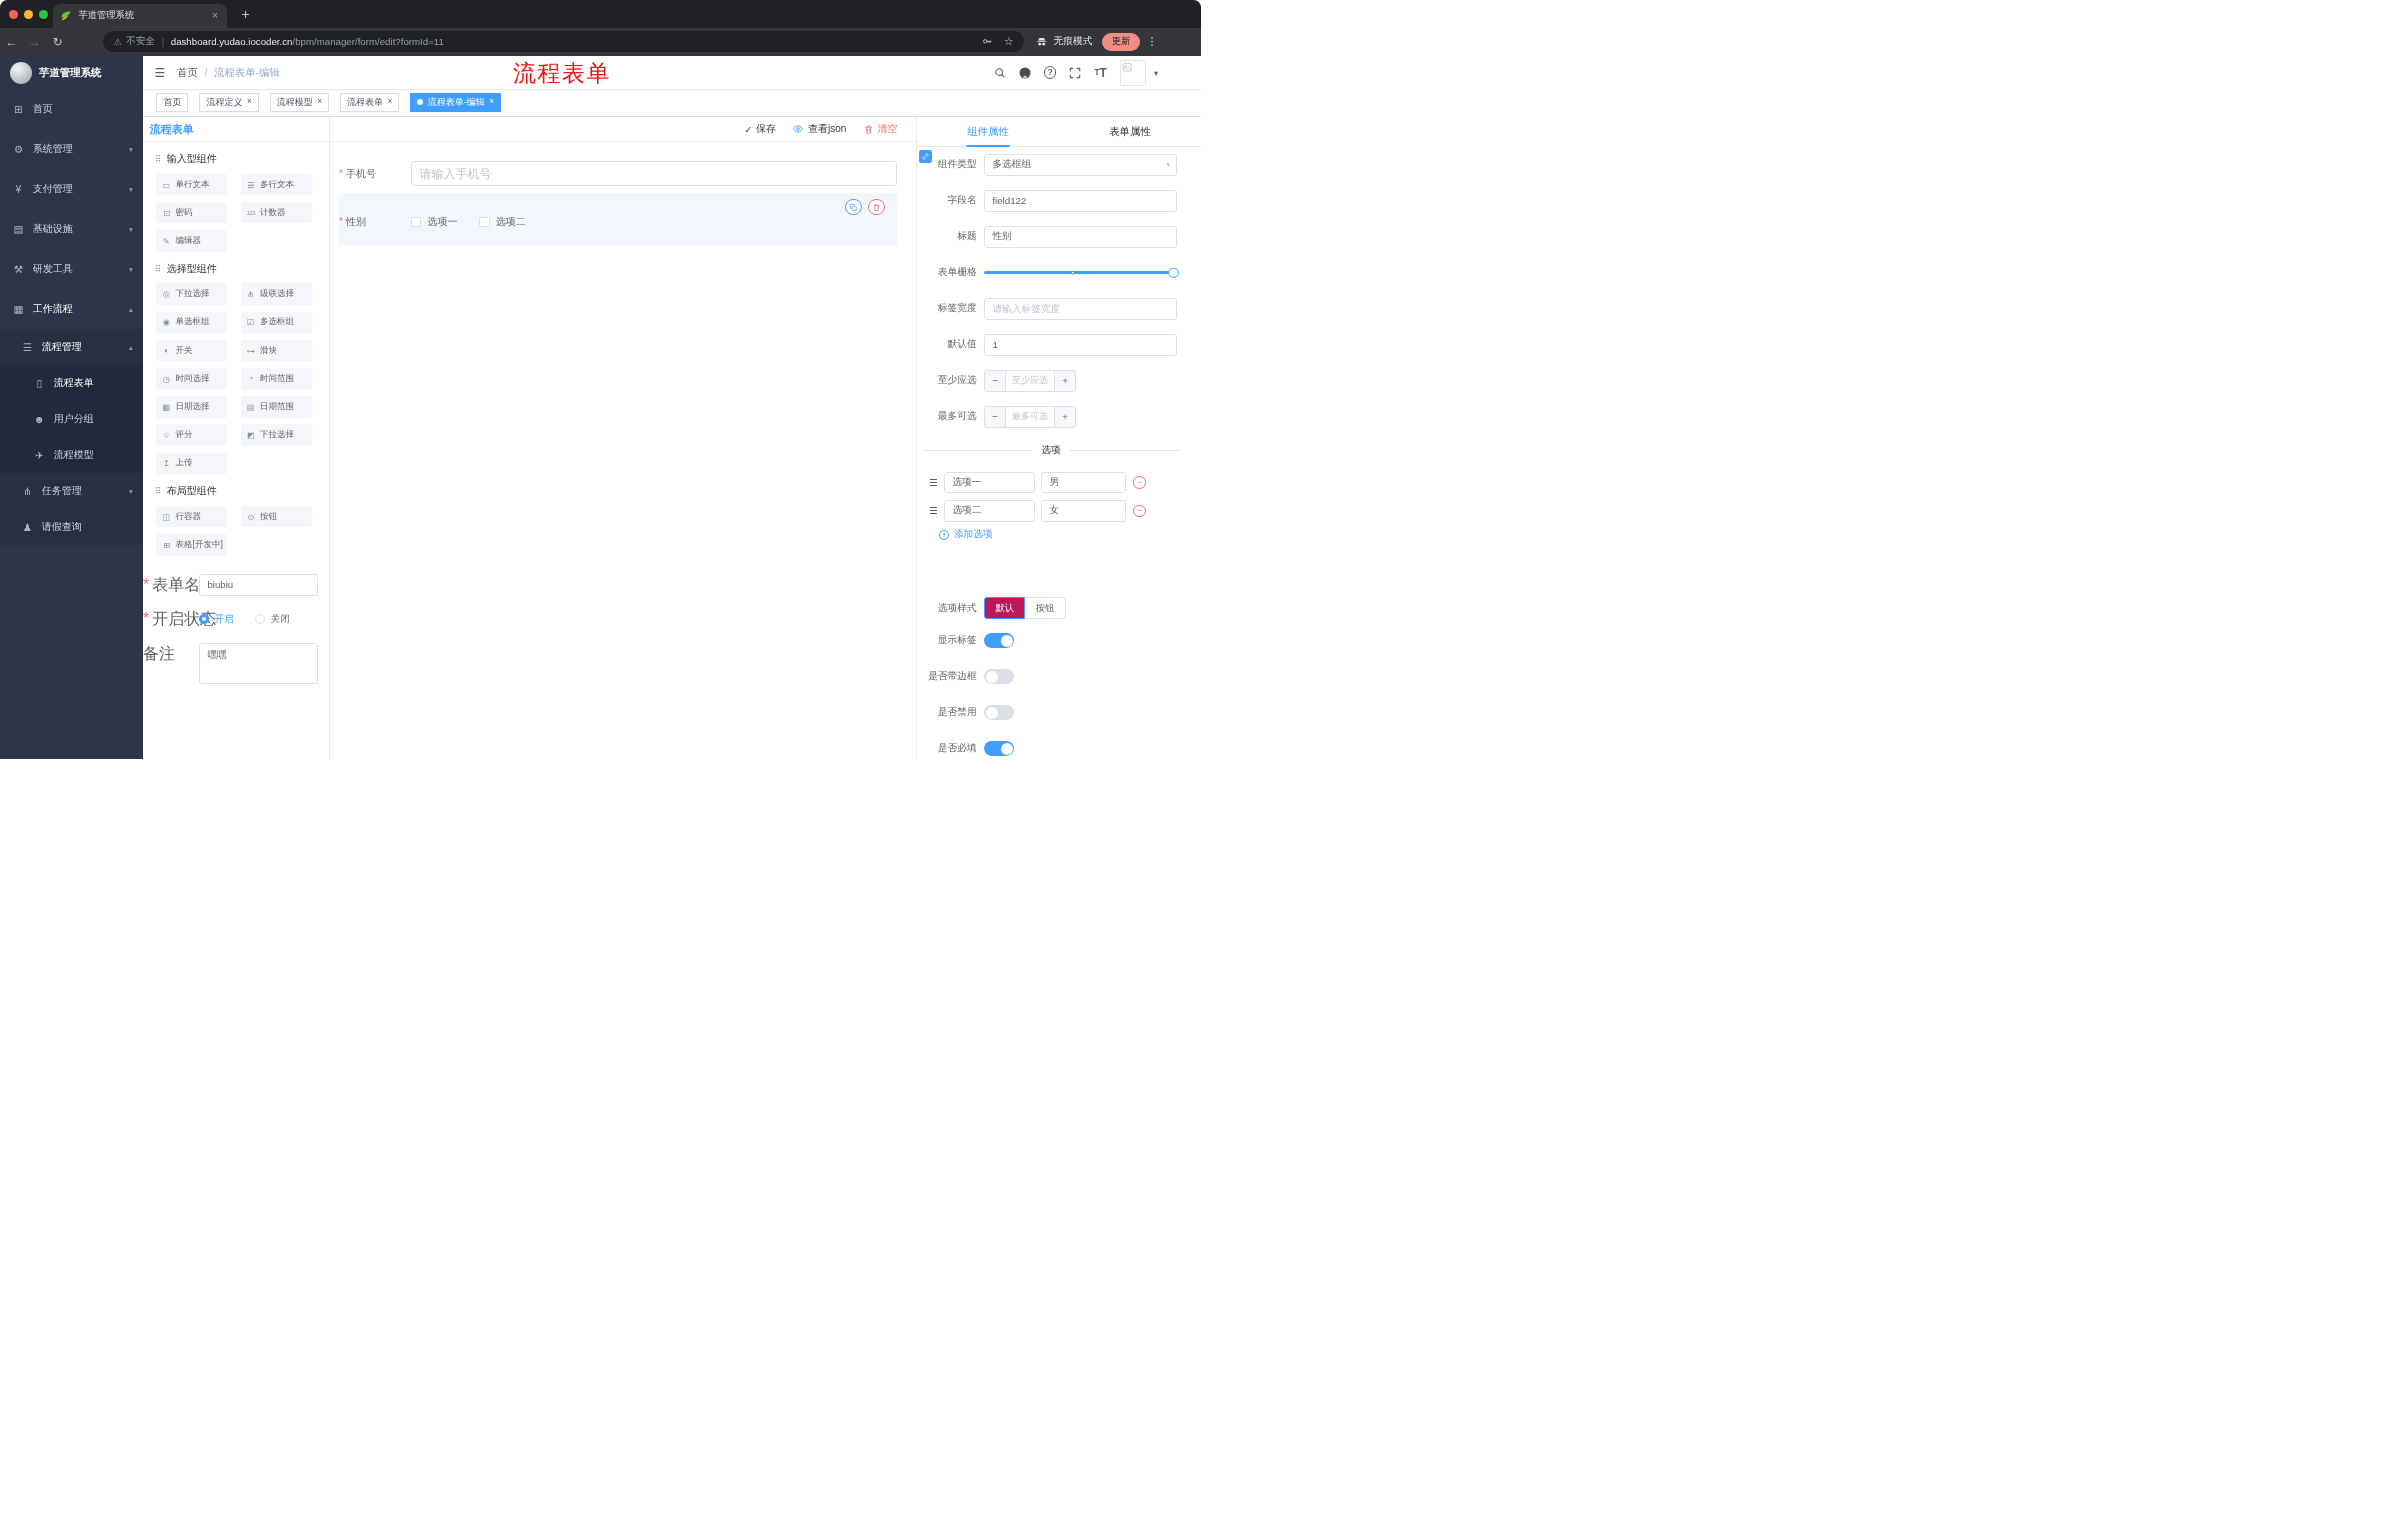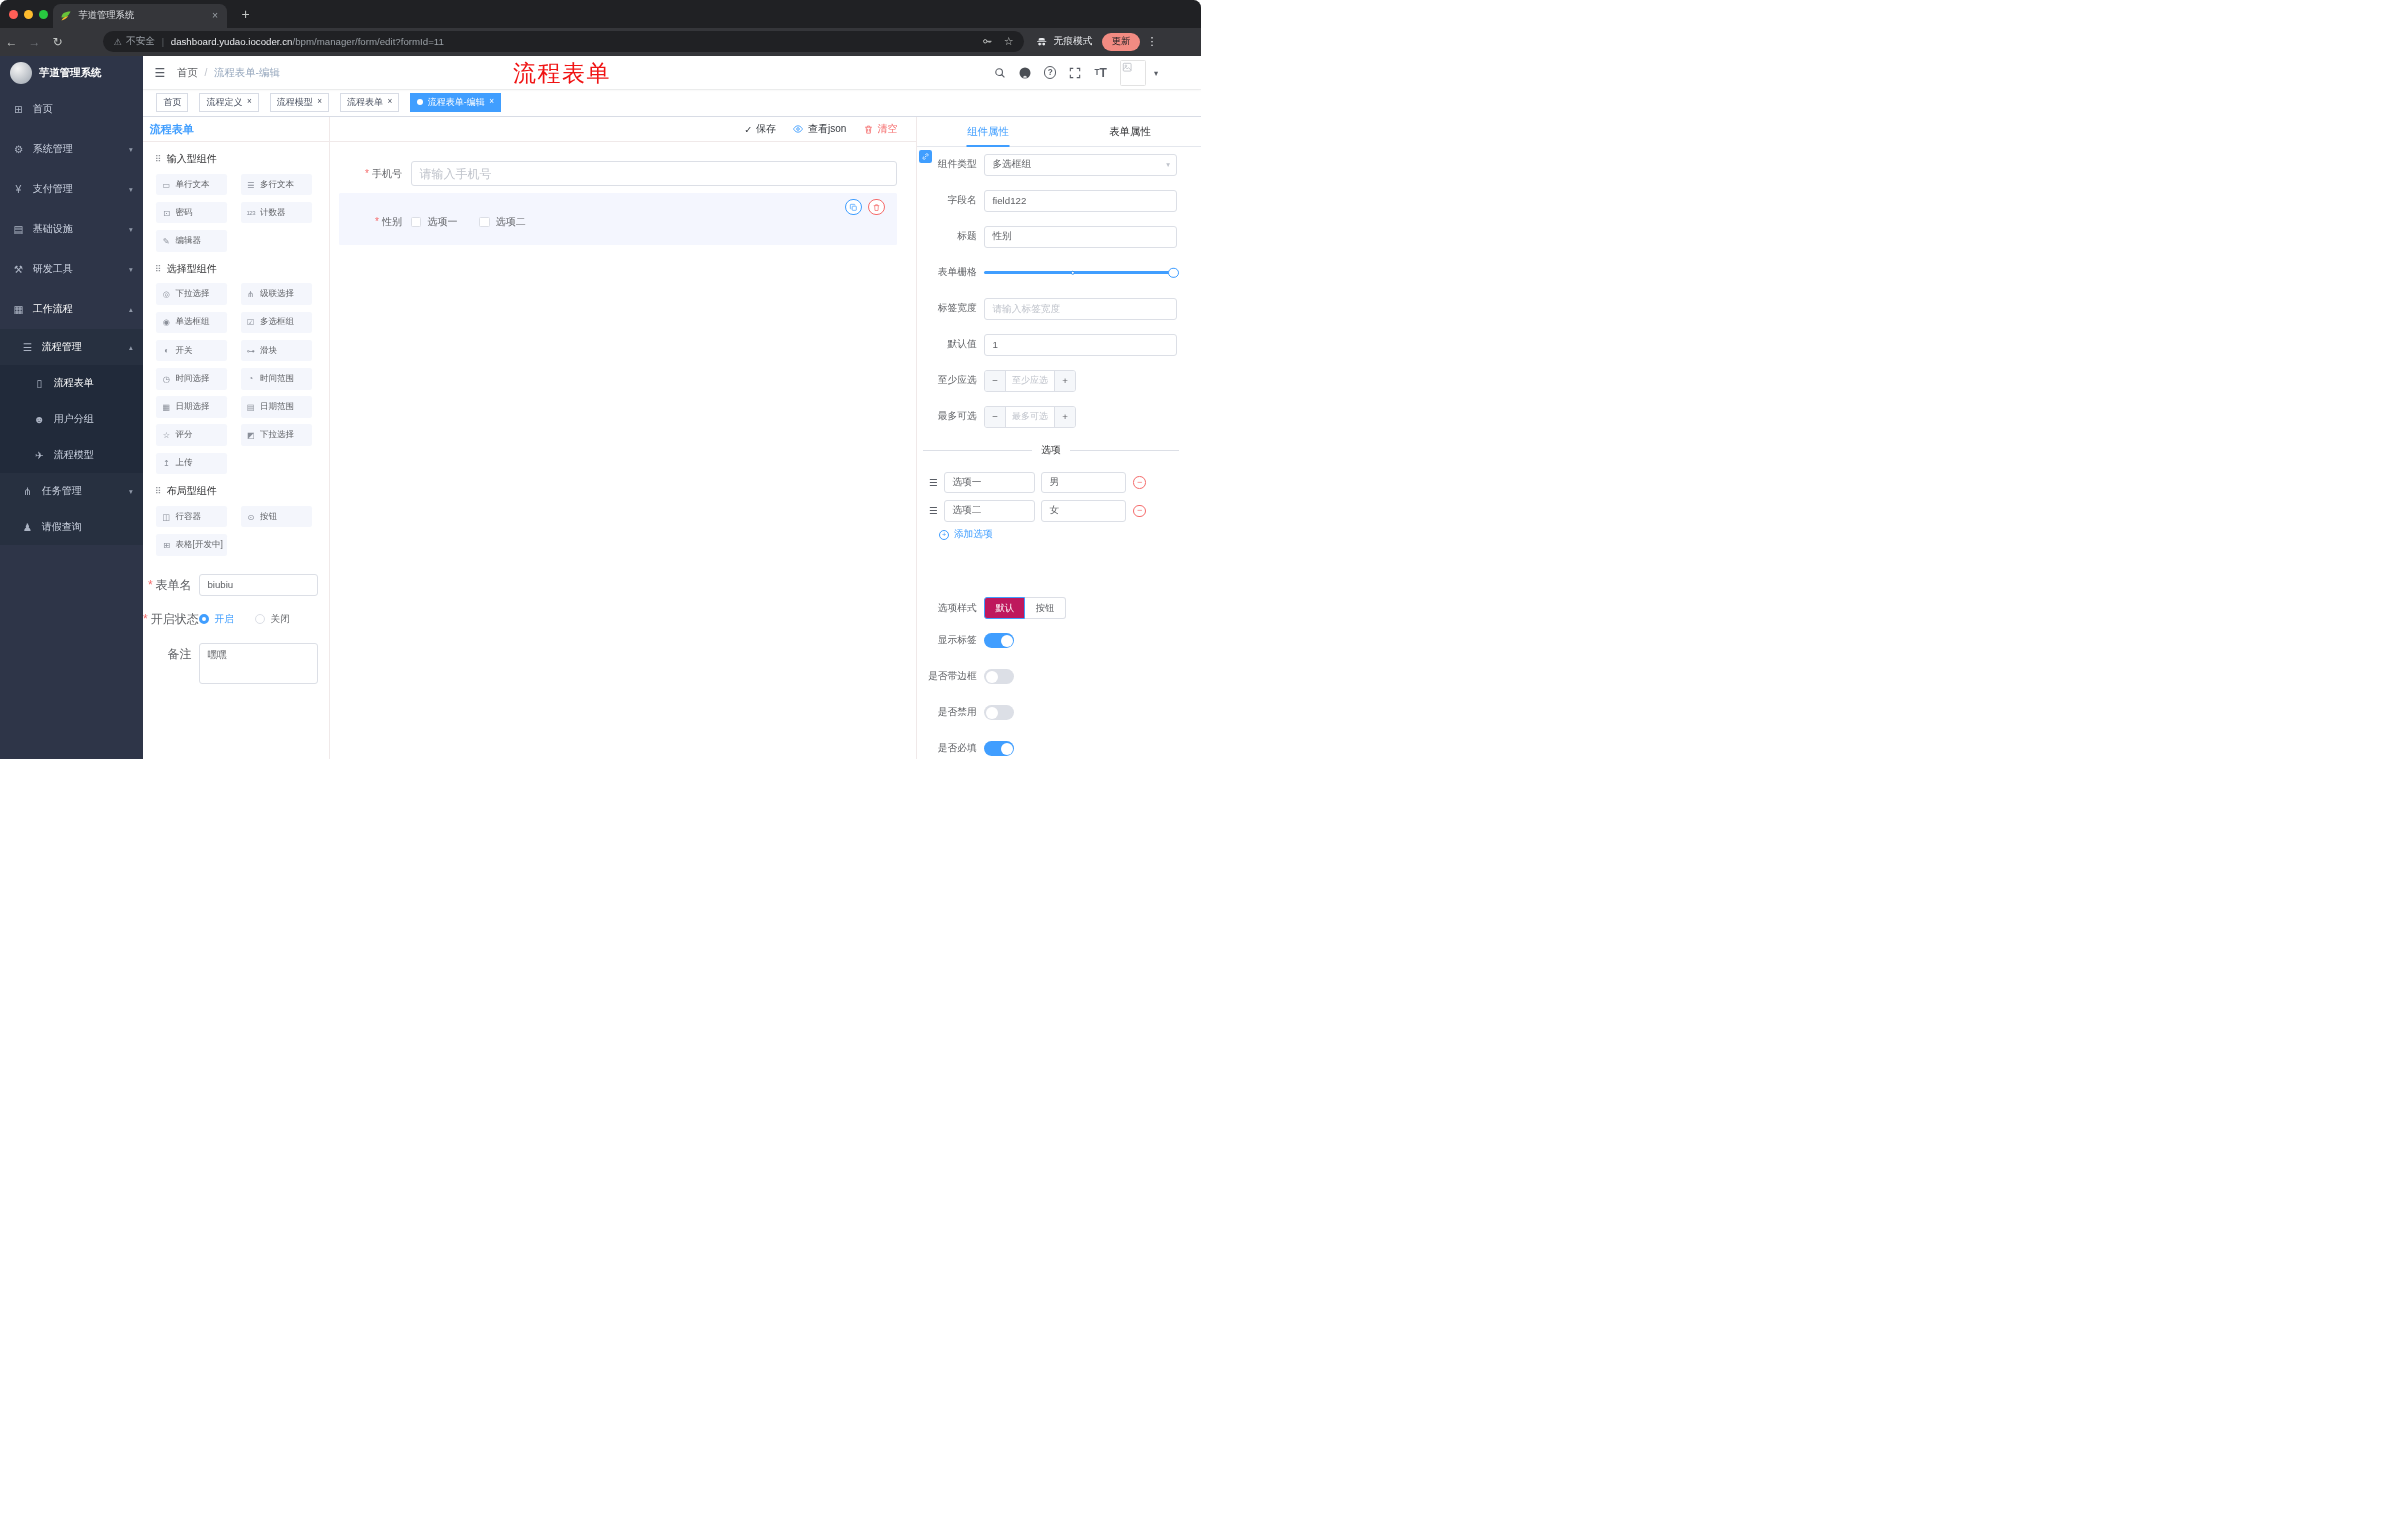--- a/index.html
+++ b/index.html
@@ -88,41 +88,41 @@
 .palette{flex:1;overflow:hidden}
 .sec-head{display:flex;align-items:center;gap:5.2px;margin:10.4px 0 7.4px 12px;font-size:10px;color:#303133}
 .sec-head .sh-icon{color:#909399;font-size:9px}
 .chip-grid{display:grid;grid-template-columns:71px 71px;gap:6.7px 13.4px;margin-left:13.4px}
 .chip{height:21.5px;background:#f4f6fc;border-radius:2.2px;display:flex;align-items:center;padding:0 4.5px;gap:3.7px;
   font-size:8.5px;color:#606266;cursor:move;white-space:nowrap;overflow:hidden}
 .chip .c-icon{width:11px;flex-shrink:0;text-align:center;color:#8a8f99;font-size:8.2px}
 .chip .c-icon.num{font-size:6px;letter-spacing:-0.4px}
 .meta-form{margin-top:18px}
 .meta-row{display:flex;margin-bottom:12.6px;padding-right:11px}
-.meta-label{width:56px;flex-shrink:0;text-align:right;padding-right:7.4px;font-size:12px;color:#606266;line-height:22px;white-space:nowrap}
+.meta-label{width:56px;flex-shrink:0;padding-right:7.4px;font-size:16px;color:#606266;line-height:22px;white-space:nowrap}
 .req::before{content:"*";color:#f56c6c;margin-right:3px}
 .ipt{height:22px;border:0.7px solid #dcdfe6;border-radius:3px;padding:0 7.4px;font-size:9.7px;color:#606266;background:#fff;outline:none;width:100%}
 .ipt::placeholder{color:#c0c4cc}
 textarea.ipt{height:41px;padding-top:4.5px;resize:none;font-family:inherit;line-height:1.4}
 .meta-ctl{flex:1}
 .radio-group{display:flex;gap:21px;align-items:center;height:22px}
 .radio{display:flex;align-items:center;gap:5.2px;font-size:9.7px;color:#606266;cursor:pointer}
 .rdot{width:10.4px;height:10.4px;border-radius:50%;border:0.7px solid #dcdfe6;background:#fff;flex-shrink:0}
 .radio.sel .rdot{border:3px solid #409eff}
 .radio.sel .rlabel{color:#409eff}
 
 
 .center-col{flex:1;display:flex;flex-direction:column;min-width:0}
 .center-col .panel-top{justify-content:flex-end;gap:16.3px;padding-right:18.6px}
 .tbtn{display:flex;align-items:center;gap:3.7px;font-size:10px;color:#383c42;cursor:pointer}
 .tbtn .ck{font-size:9.7px;color:#383c42}
 .tbtn.danger{color:#f56c6c}
 .canvas{flex:1;padding:19.3px 19.3px 0 9px;background:#fff;overflow:hidden}
 .fitem{display:flex;align-items:center}
-.flabel{width:72px;flex-shrink:0;text-align:right;padding-right:9px;font-size:10px;color:#606266;white-space:nowrap}
+.flabel{width:72px;flex-shrink:0;text-align:left;padding-right:9px;font-size:10px;color:#606266;white-space:nowrap}
 .phone-ipt{flex:1;height:25px;font-size:12px}
 .gender-block{margin-top:6.7px;background:#f4f6fe;border-radius:1.5px;position:relative;padding:22px 0 16.3px}
 .block-actions{position:absolute;top:6px;right:12px;display:flex;gap:6.7px}
 .act-btn{width:16.3px;height:16.3px;border-radius:50%;border:0.7px solid #409eff;color:#409eff;background:#fff;
   display:flex;align-items:center;justify-content:center;cursor:pointer}
 .act-btn.del{border-color:#f56c6c;color:#f56c6c}
 .cb-group{display:flex;gap:22px;align-items:center}
 .cbx{display:flex;align-items:center;gap:6px;font-size:10px;color:#606266;cursor:pointer}
 .cb-box{width:10.4px;height:10.4px;border:0.7px solid #dcdfe6;border-radius:1.5px;background:#fff;flex-shrink:0}
 

